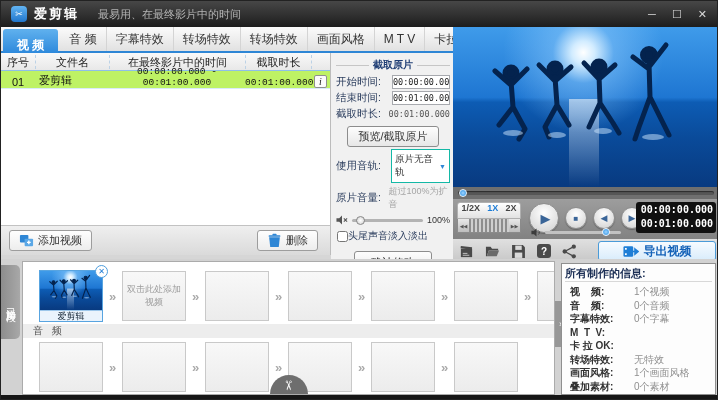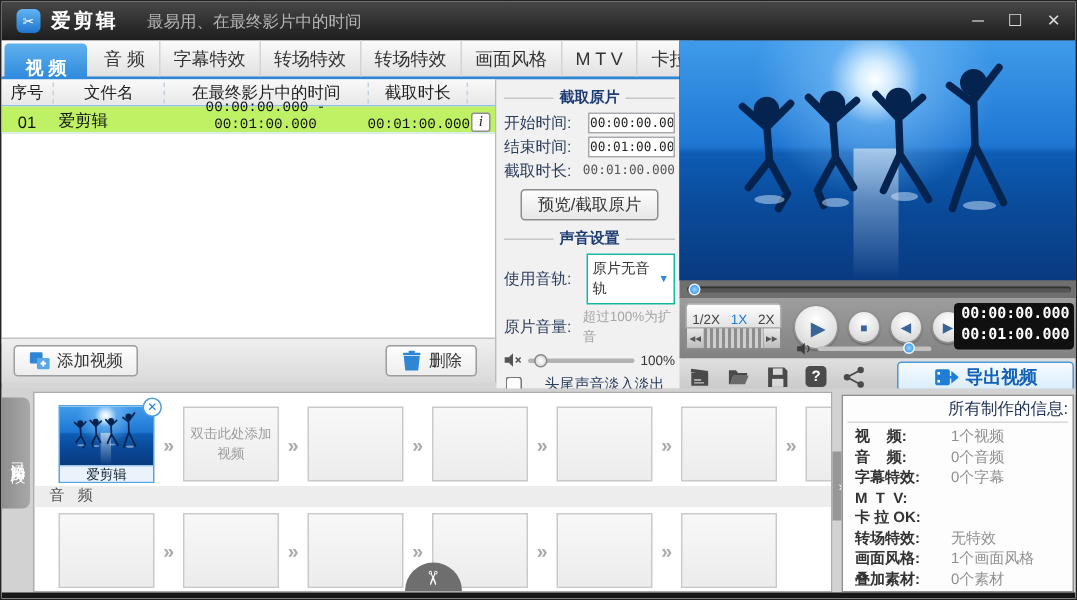--- a/index.html
+++ b/index.html
@@ -44,35 +44,35 @@
   .flabel{width:56px;white-space:nowrap}
   .tin{width:58px;height:14px;border:1px solid #a7a9ae;background:#fff;font-family:"DejaVu Sans Mono",monospace;font-size:8.5px;text-align:center;color:#222;padding:0}
   .tval{font-family:"DejaVu Sans Mono",monospace;font-size:8.5px;color:#555}
   .midbtn{display:block;margin:5px auto 2px;background:linear-gradient(#fdfdfd,#e7e7e7);border:1px solid #8d8d8d;border-radius:3px;font-size:11px;color:#333;padding:2px 10px}
   .dd{width:62px;height:32px;border:1px solid #14b8a6;background:#fff;display:flex;align-items:center;justify-content:space-between;padding:16px 3px;font-size:9.5px;color:#333}
   .dd .caret{color:#2e86d5;font-size:7px}
   .hint{color:#a5a5a5;font-size:9px}
   .volrow{display:flex;align-items:center;margin:4px 5px;gap:4px}
   .vtrack{flex:1;height:3px;background:#b3b3b3;border-radius:2px;position:relative}
   .vhandle{position:absolute;top:-3px;width:9px;height:9px;border-radius:50%;background:radial-gradient(#fff,#cfcfcf);border:1px solid #888}
-  .chkrow{display:flex;align-items:center;gap:15px;margin:3px 6px;font-size:10px}
+  .chkrow{display:flex;align-items:center;gap:0;margin:3px 6px;font-size:10px}
   .chkrow input{width:11px;height:11px}
 
   
   .preview{position:absolute;left:452px;top:26px;width:266px;height:160px;background:#000}
   .scene{width:100%;height:100%;position:relative;overflow:hidden;background:
     radial-gradient(circle at 49% 16%, #ffffff 0%, #d2ecff 6%, rgba(130,195,250,.55) 16%, rgba(40,120,210,0) 42%),
     linear-gradient(180deg,#3f9bea 0%,#1e76d2 44%,#0d5cb4 47%,#0a4a99 70%,#083a80 100%)}
   .scene svg{position:absolute;inset:0;width:100%;height:100%}
   .seek{position:absolute;left:452px;top:186px;width:266px;height:12px;background:#6f6f6f;display:flex;align-items:center;padding:0 5px}
   .strack{flex:1;height:4px;background:#565656;border-radius:2px;position:relative;box-shadow:inset 0 1px 1px rgba(0,0,0,.5)}
   .shandle{position:absolute;left:1px;top:-2px;width:8px;height:8px;border-radius:50%;background:radial-gradient(#9fd4ff,#1e8ae0);border:1px solid #e8f4ff}
   .controls{position:absolute;left:452px;top:198px;width:266px;height:40px;background:linear-gradient(#9d9d9d,#828282)}
   .speedbox{position:absolute;left:4px;top:3px;width:64px}
-  .speeds{height:17px;background:linear-gradient(#ffffff,#e2e2e2);border:1px solid #b0b0b0;border-radius:3px 3px 0 0;display:flex;align-items:flex-end;justify-content:space-around;font-size:9px;font-weight:normal;color:#444}
+  .speeds{height:17px;background:linear-gradient(#ffffff,#e2e2e2);border:1px solid #b0b0b0;border-radius:3px 3px 0 0;display:flex;align-items:flex-start;justify-content:space-around;font-size:9px;font-weight:bold;color:#444}
   .speeds .on{color:#1d7cd6}
   .wheelrow{height:14px;display:flex;align-items:stretch;border:1px solid #8b8b8b;border-top:none;background:#cicici}
   .wbtn{width:11px;background:linear-gradient(#e9e9e9,#bdbdbd);color:#555;font-size:5px;display:flex;align-items:center;justify-content:center}
   .wheel{flex:1;background:repeating-linear-gradient(90deg,#8d8d8d 0 2px,#cfcfcf 2px 4px)}
   .pbtn{position:absolute;border-radius:50%;background:radial-gradient(circle at 50% 32%,#ffffff,#cfcfcf);border:1px solid #8f8f8f;box-shadow:0 1px 1px rgba(0,0,0,.25);display:flex;align-items:center;justify-content:center;color:#3a6598}
   .play{width:30px;height:30px;left:76px;top:4px;font-size:13px;padding-left:3px}
   .stop{width:22px;height:22px;left:112px;top:8px;font-size:8px}
   .prev{width:22px;height:22px;left:140px;top:8px;font-size:9px}
   .next{width:22px;height:22px;left:168px;top:8px;font-size:9px}
   .timebox{position:absolute;right:3px;top:3px;width:80px;height:31px;background:#101010;border-radius:3px;color:#fff;font-family:"DejaVu Sans Mono",monospace;font-size:10px;font-weight:bold;text-align:right;padding:1px 3px;line-height:14px}
@@ -97,21 +97,21 @@
   .thumb{width:64px;height:52px;border:1px solid #58a4e0;position:relative;flex:0 0 auto}
   .thumbimg{width:100%;height:39px;overflow:hidden;position:relative}
   .thumbimg .scene{position:absolute;inset:0}
   .thumblabel{height:11px;background:#eaf3fc;border-top:1px solid #9cc6ea;font-size:9px;color:#123;text-align:center;line-height:11px;overflow:hidden}
   .closebadge{position:absolute;right:-6px;top:-6px;width:13px;height:13px;border-radius:50%;background:#fff;border:1px solid #4d9ddd;color:#1d7cd6;font-size:8px;display:flex;align-items:center;justify-content:center;z-index:2}
   .audiolabel{position:absolute;left:0;top:62px;width:100%;height:14px;background:#ededed;font-size:10px;color:#555;line-height:14px;padding-left:10px;letter-spacing:3px}
   .scissors{position:absolute;left:50%;bottom:0;transform:translateX(-50%);width:38px;height:19px;border-radius:19px 19px 0 0;background:#6e6e6e;color:#fff;display:flex;align-items:flex-end;justify-content:center}
   .scissors span{display:inline-block;transform:rotate(90deg);font-size:13px;line-height:17px}
   .expander{position:absolute;left:554px;top:42px;width:11px;height:46px;background:#979797;border-radius:0 4px 4px 0;color:#fff;font-size:9px;display:flex;align-items:center;justify-content:center}
   .infopanel{position:absolute;left:560px;top:4px;width:155px;height:132px;background:#fdfdfd;border:1px solid #8f8f8f}
-  .infotitle{height:18px;line-height:18px;text-align:right;font-size:11px;font-weight:normal;color:#1c2f55;border-bottom:1px solid #d8d8d8;margin:0 3px}
+  .infotitle{height:18px;line-height:18px;text-align:left;font-size:11px;font-weight:bold;color:#1c2f55;border-bottom:1px solid #d8d8d8;margin:0 3px}
   .inforow{display:flex;padding:0 8px;line-height:13.5px;font-size:10px}
   .inforow .lbl{white-space:pre;color:#333;width:64px;font-weight:bold}
   .inforow .val{color:#8f8f8f}
   .framebottom{position:absolute;left:0;bottom:0;width:100%;height:4px;background:#161616}
 </style>
 </head>
 <body>
 
 <svg width="0" height="0" style="position:absolute">
   <defs>
@@ -213,21 +213,20 @@
     <div class="frow">
       <span class="flabel">结束时间:</span>
       <input class="tin" value="00:01:00.000" style="">
     </div>
     <div class="frow">
       <span class="flabel">截取时长:</span>
       <span class="tval">00:01:00.000</span>
     </div>
     <button class="midbtn">预览/截取原片</button>
 
-    <div class="sectitle">声音设置</div>
     <div class="frow">
       <span class="flabel">使用音轨:</span>
       <div class="dd">
         <span>原片无音轨</span>
         <span class="caret">▼</span>
       </div>
     </div>
     <div class="frow">
       <span class="flabel">原片音量:</span>
       <span class="hint">超过100%为扩音</span>

